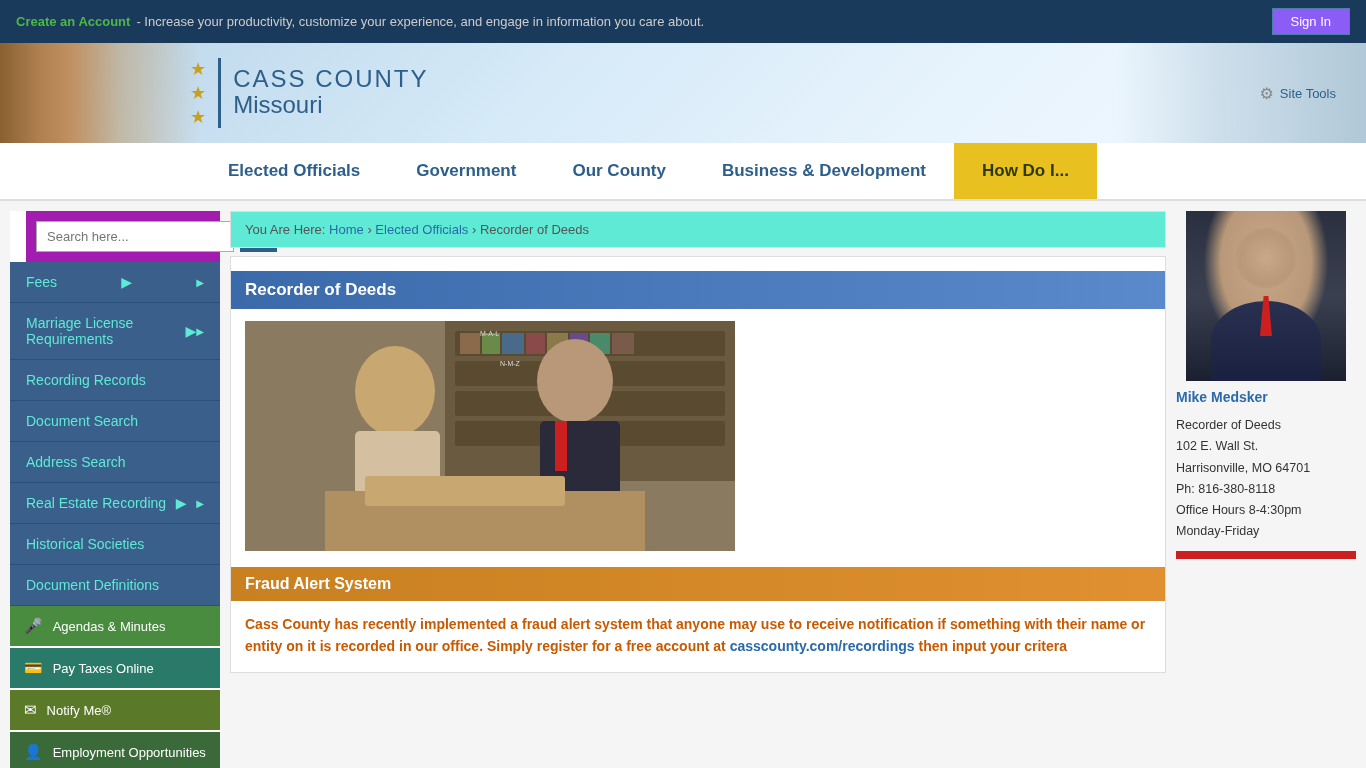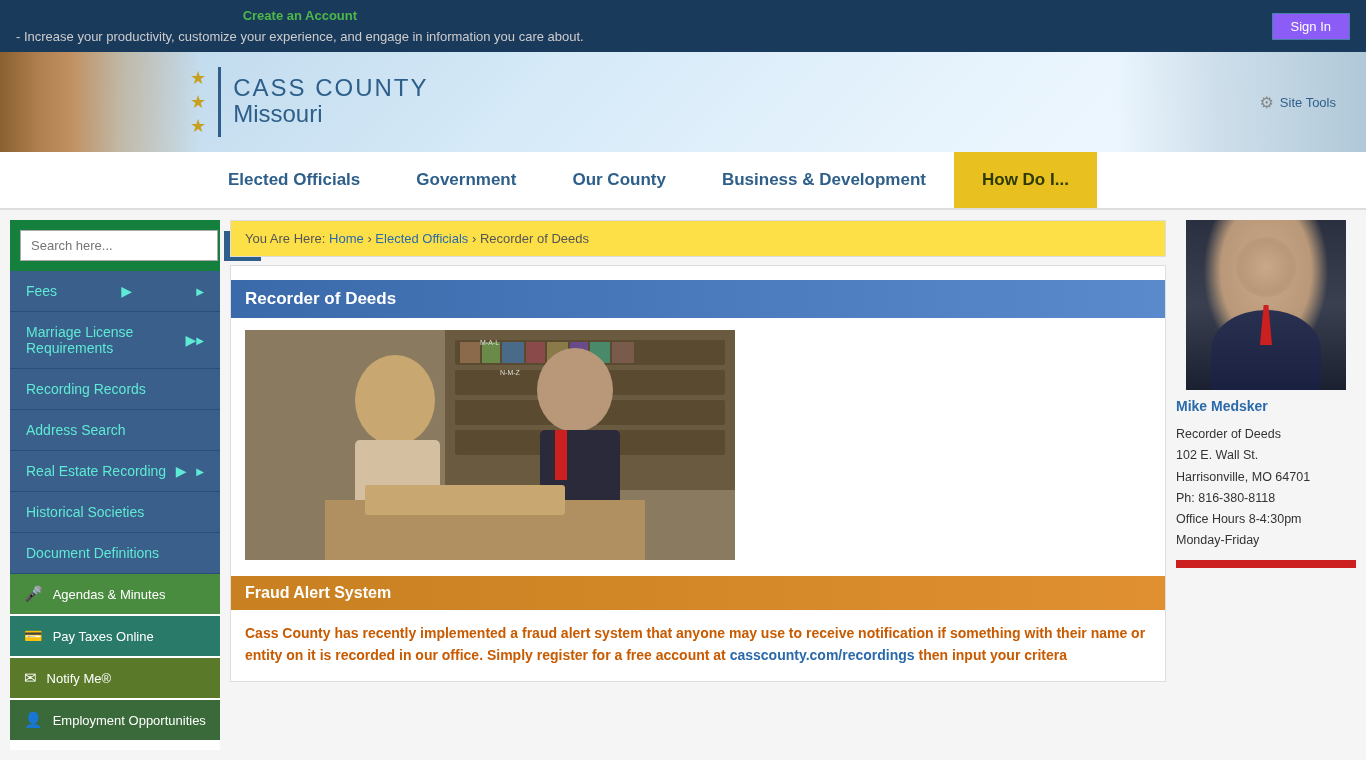--- a/index.html
+++ b/index.html
@@ -8,21 +8,21 @@
     
     .top-bar {
       background: #1a3a5c;
       color: #fff;
       display: flex;
       align-items: center;
       justify-content: space-between;
       padding: 8px 16px;
       font-size: 13px;
     }
-    .top-bar-left { display: flex; align-items: center; gap: 6px; flex-direction: column; }
+    .top-bar-left { display: flex; align-items: center; gap: 6px; }
     .top-bar-left a { color: #4db848; font-weight: bold; text-decoration: none; }
     .top-bar-left span { color: #ccc; }
     .sign-in-btn {
       background: #8b5cf6;
       color: #fff;
       border: 1px solid #4a7faa;
       padding: 5px 18px;
       cursor: pointer;
       font-size: 13px;
     }
@@ -115,25 +115,26 @@
     }
 
     
     .sidebar {
       width: 210px;
       min-width: 210px;
       background: #fff;
       flex-shrink: 0;
     }
     .sidebar-search {
-      background: #15803d;
+      background: #a21caf;
       padding: 10px;
       display: flex;
       align-items: center;
       gap: 6px;
+      margin-left: 16px;
     }
     .sidebar-search input {
       flex: 1;
       border: 1px solid #aaa;
       padding: 7px 10px;
       font-size: 13px;
       background: #fff;
       color: #888;
     }
     .sidebar-search button {
@@ -177,21 +178,21 @@
 
     
     .main-area {
       flex: 1;
       padding: 0 0 0 10px;
     }
     .breadcrumb {
       padding: 10px 14px;
       font-size: 13px;
       color: #555;
-      background: #fde047;
+      background: #5eead4;
       margin-bottom: 8px;
       border: 1px solid #ddd;
     }
     .breadcrumb a { color: #2a6aaa; text-decoration: none; }
     .breadcrumb span { color: #555; }
 
     .page-section {
       background: #fff;
       border: 1px solid #ddd;
       padding: 0 14px 14px 14px;
@@ -398,20 +399,23 @@
         <span>▶</span>
       </div>
       <div class="sidebar-menu-item has-arrow">
         <span>Marriage License Requirements</span>
         <span>▶</span>
       </div>
       <div class="sidebar-menu-item">
         <span>Recording Records</span>
       </div>
       <div class="sidebar-menu-item">
+        <span>Document Search</span>
+      </div>
+      <div class="sidebar-menu-item">
         <span>Address Search</span>
       </div>
       <div class="sidebar-menu-item has-arrow">
         <span>Real Estate Recording</span>
         <span>▶</span>
       </div>
       <div class="sidebar-menu-item">
         <span>Historical Societies</span>
       </div>
       <div class="sidebar-menu-item">

